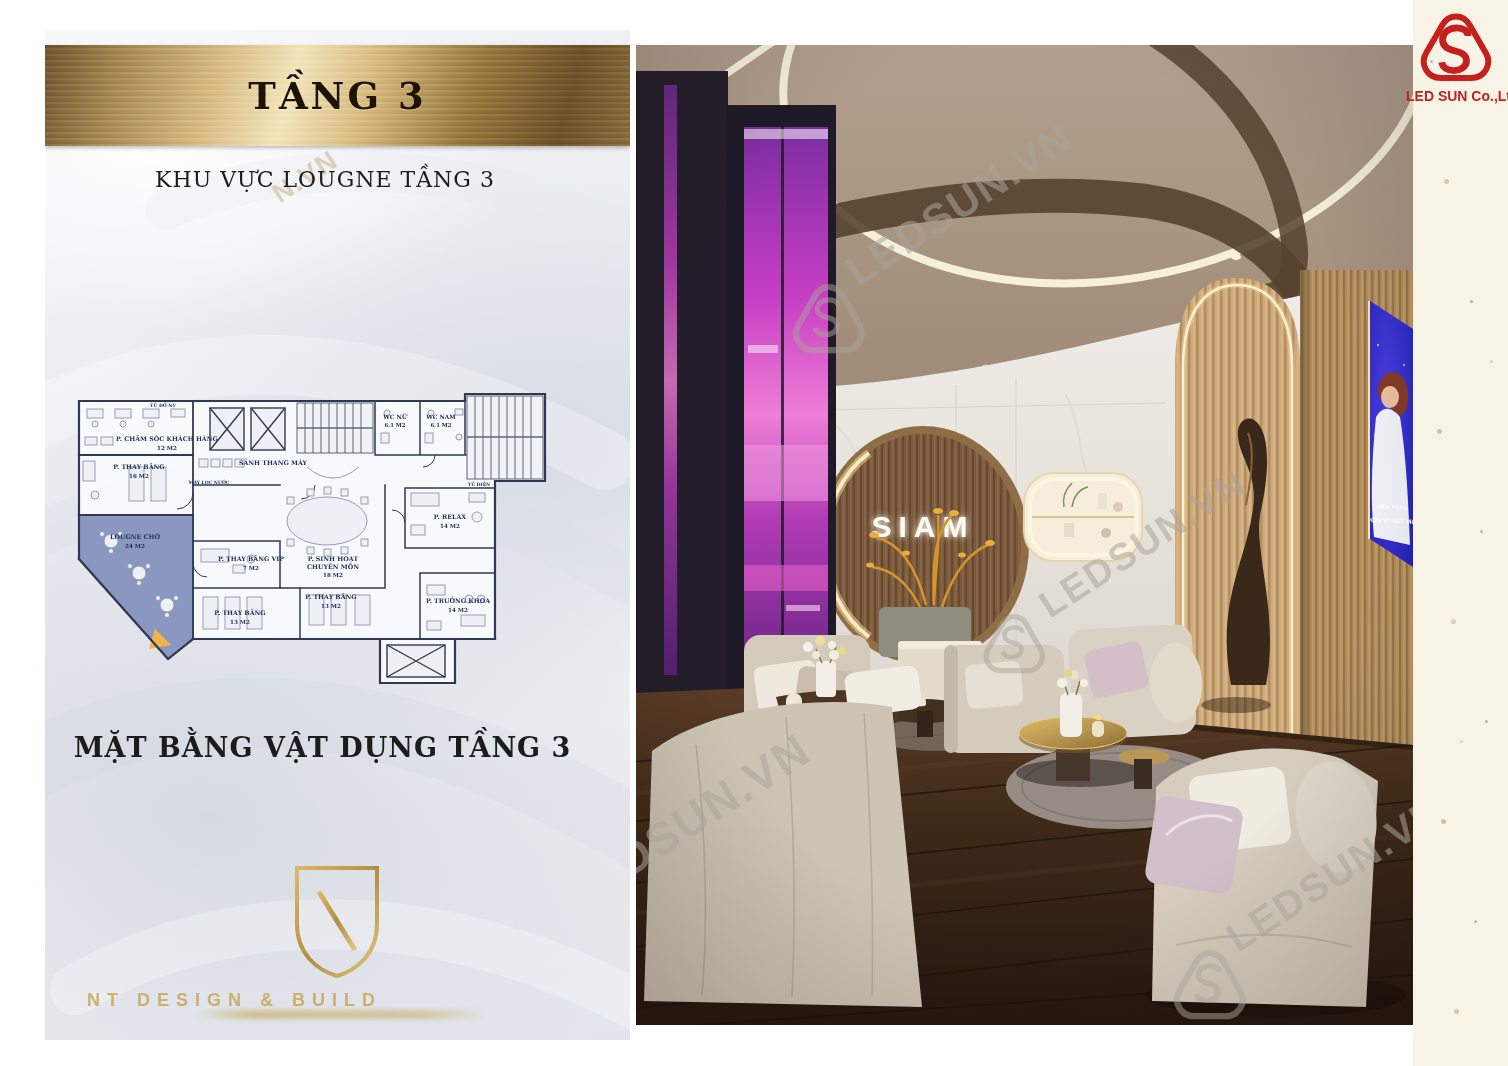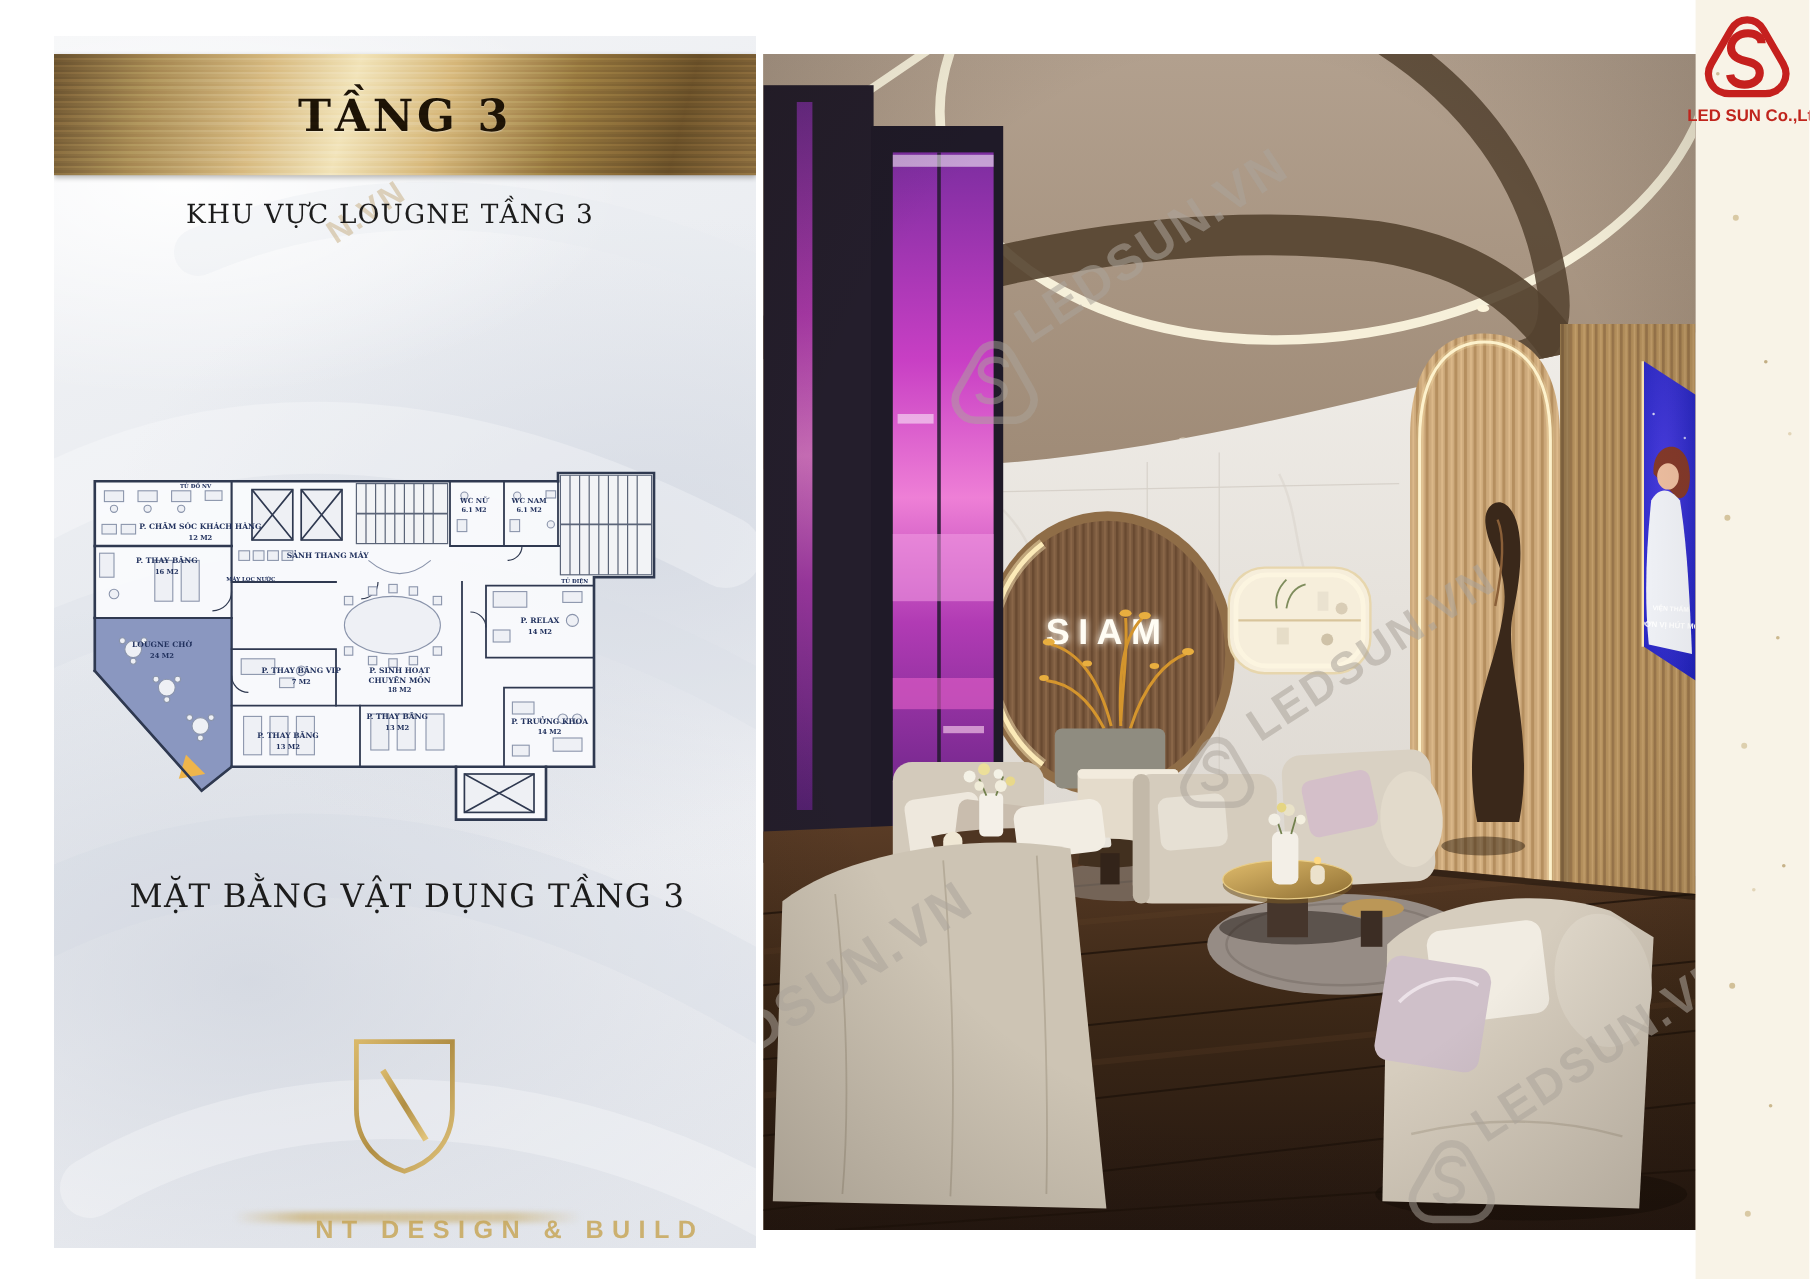--- a/index.html
+++ b/index.html
@@ -41,35 +41,35 @@
   .banner-title{
     position:absolute;inset:0;display:flex;align-items:center;justify-content:center;
     font-family:"DejaVu Serif", serif;font-weight:bold;font-size:37px;letter-spacing:3px;
     color:#1d1305;text-shadow:0 1px 1px rgba(255,255,255,.35);
   }
   .subtitle{
     position:absolute;left:0;top:137px;width:560px;text-align:center;
     font-family:"DejaVu Serif", serif;font-size:22px;color:#1c1c1c;letter-spacing:1px;
   }
   .caption{
-    position:absolute;left:17px;top:702px;width:555px;text-align:center;
-    font-family:"DejaVu Serif", serif;font-size:27px;color:#1c1c1c;letter-spacing:1px;
+    position:absolute;left:0;top:702px;width:555px;text-align:center;
+    font-family:"DejaVu Serif", serif;font-size:27px;color:#1c1c1c;letter-spacing:1px;font-weight:bold;
   }
   .panel-watermark{
     position:absolute;left:230px;top:92px;width:200px;height:90px;
     font-weight:bold;font-size:27px;color:rgba(193,164,113,.45);
     transform:rotate(-33deg);letter-spacing:2px;
   }
   .plan-wrap{position:absolute;left:30px;top:363px;width:472px;height:292px;}
   .plan-wrap svg{width:100%;height:100%;}
   .plan-label{font-family:"DejaVu Serif", serif;font-weight:bold;fill:#22325e;}
   .nt-logo{position:absolute;left:222px;top:832px;width:140px;height:120px;}
   .nt-name{
-    position:absolute;left:42px;top:984px;width:500px;text-align:right;
-    font-size:21px;letter-spacing:7px;font-weight:bold;color:rgba(197,162,80,.8);
+    position:absolute;left:42px;top:960px;width:500px;text-align:left;
+    font-size:18px;letter-spacing:7px;font-weight:bold;color:rgba(197,162,80,.8);
   }
   .nt-tagline{
     position:absolute;left:150px;top:980px;width:290px;height:9px;border-radius:4px;
     background:linear-gradient(90deg,rgba(197,162,80,0) 0%,rgba(197,162,80,.55) 20%,rgba(197,162,80,.45) 80%,rgba(197,162,80,0) 100%);
     filter:blur(2px);
   }
   
   .photo{position:absolute;left:636px;top:45px;width:777px;height:980px;overflow:hidden;background:#a5937f;}
   .photo svg{display:block;width:777px;height:980px;}
   .wm-text{font-family:"Liberation Sans", sans-serif;font-weight:bold;fill:#aba49b;opacity:.55;letter-spacing:2px;}

